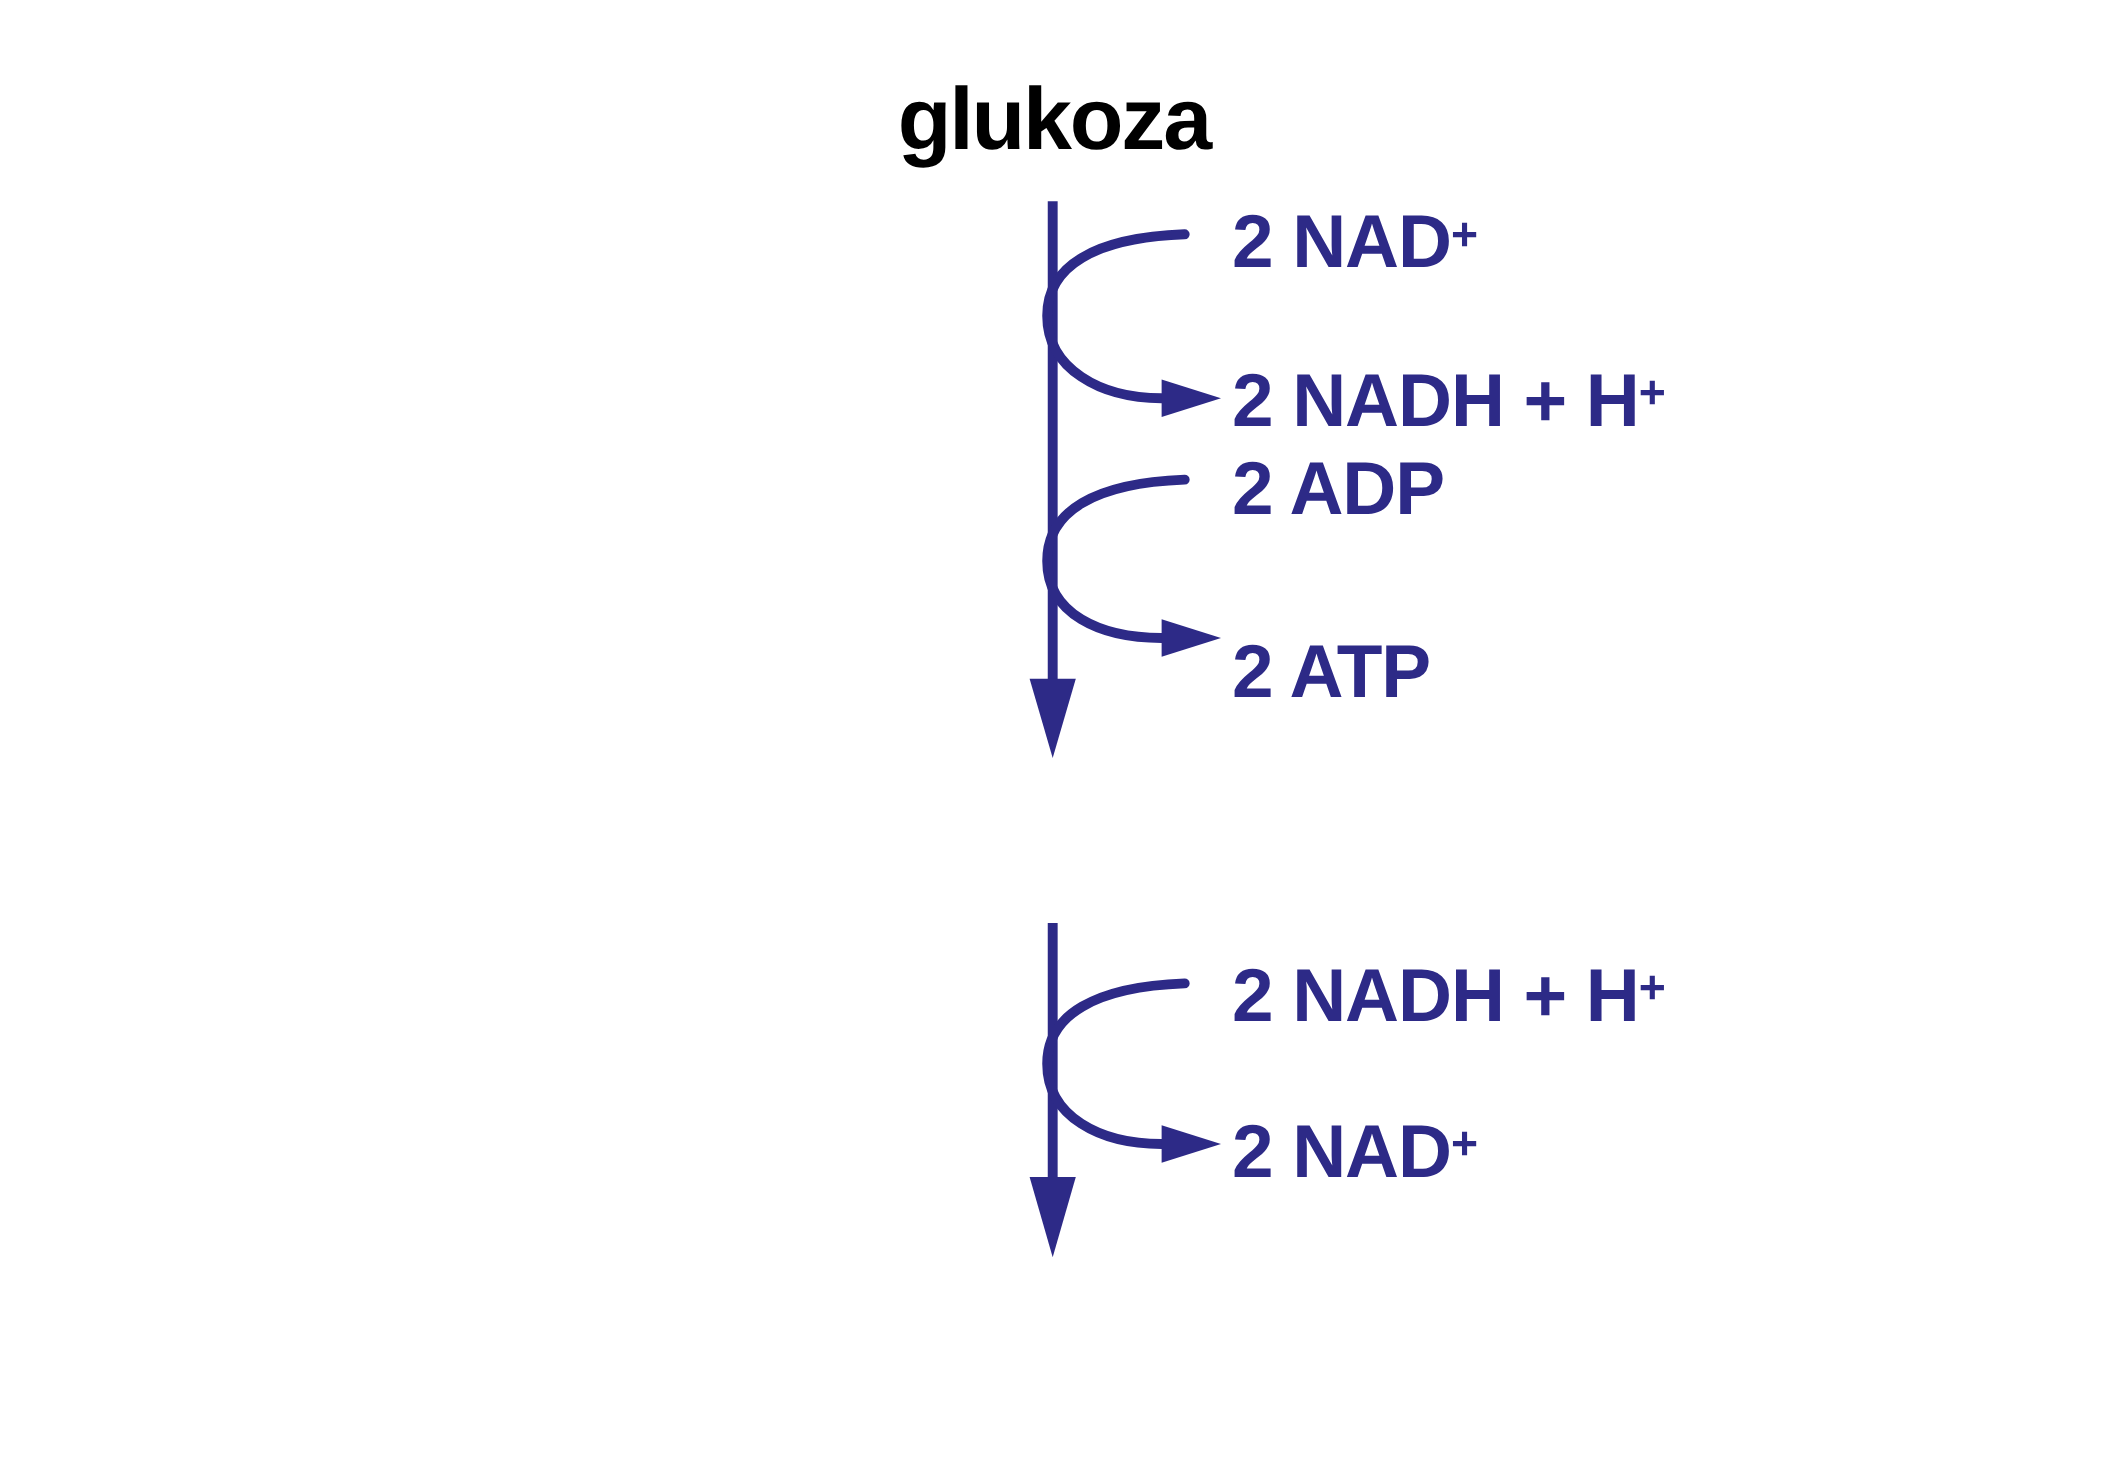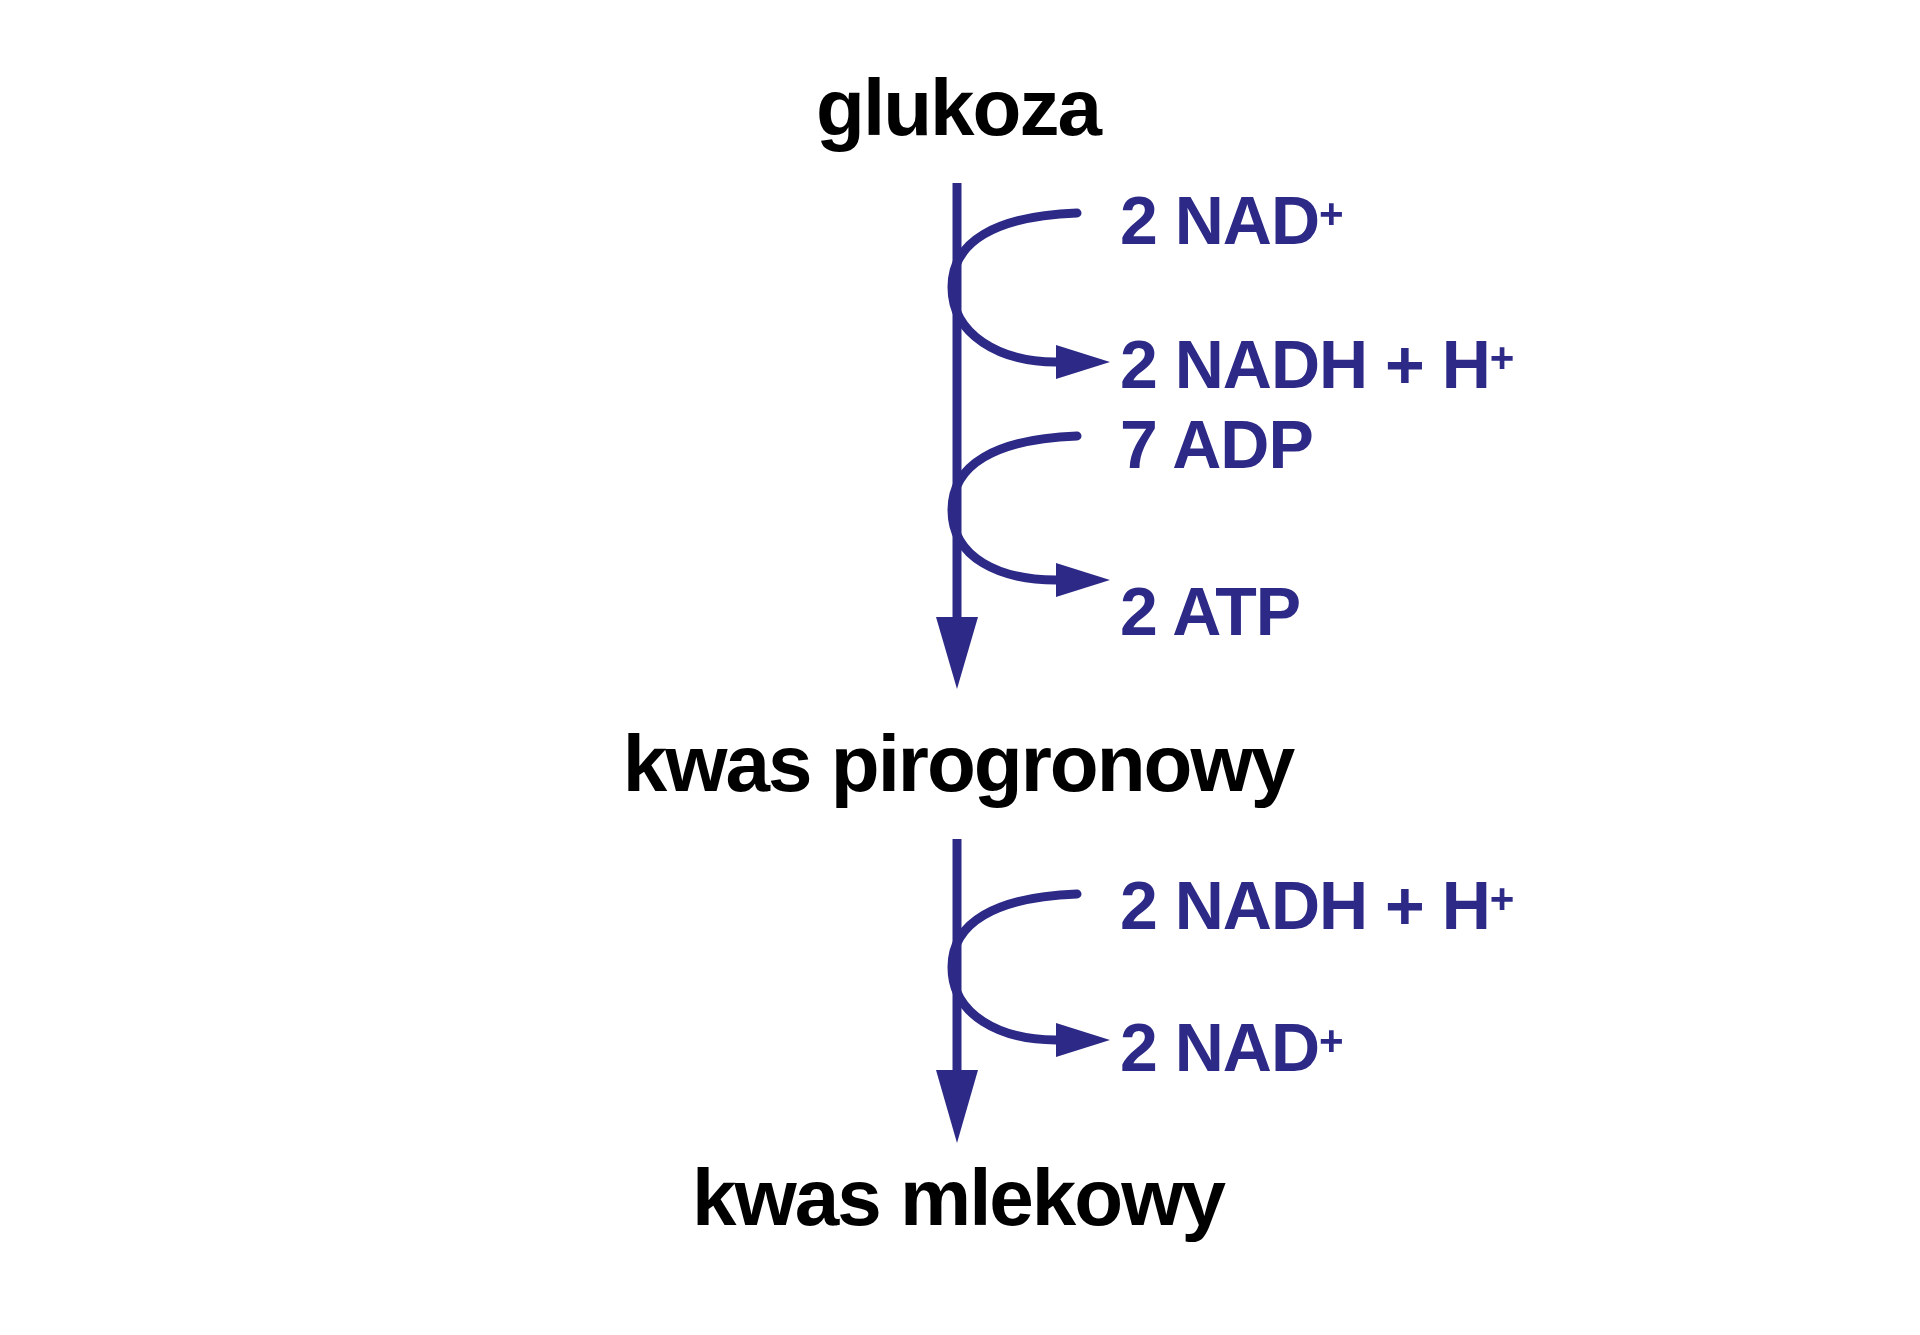--- a/index.html
+++ b/index.html
@@ -74,29 +74,27 @@
     </g>
 
     <g>
       <path d="M 1077 894 C 995 897 952 923 952 967 C 952 1015 1000 1040 1056 1040" fill="none" stroke-width="9" stroke-linecap="round" stroke="#2d2a87"></path>
       <polygon points="1056,1023 1056,1057 1110,1040" fill="#2d2a87"></polygon>
     </g>
   </svg>
 
   <div class="node-label" style="top:68px">glukoza</div>
 
-  <div class="node-label" style="top:724px">kwas pirogronowy</div>
 
-  <div class="node-label" style="top:1158px">kwas mlekowy</div>
 
   <div class="cofactor-label" style="top:186px"><span>2 NAD</span><sup>+</sup></div>
 
   <div class="cofactor-label" style="top:330px"><span>2 NADH + H</span><sup>+</sup></div>
 
-  <div class="cofactor-label" style="top:410px"><span>7 ADP</span><sup></sup></div>
+  <div class="cofactor-label" style="top:410px"><span>2 ADP</span><sup></sup></div>
 
   <div class="cofactor-label" style="top:577px"><span>2 ATP</span><sup></sup></div>
 
   <div class="cofactor-label" style="top:871px"><span>2 NADH + H</span><sup>+</sup></div>
 
   <div class="cofactor-label" style="top:1013px"><span>2 NAD</span><sup>+</sup></div>
 
 </div>
 
 </body></html>

